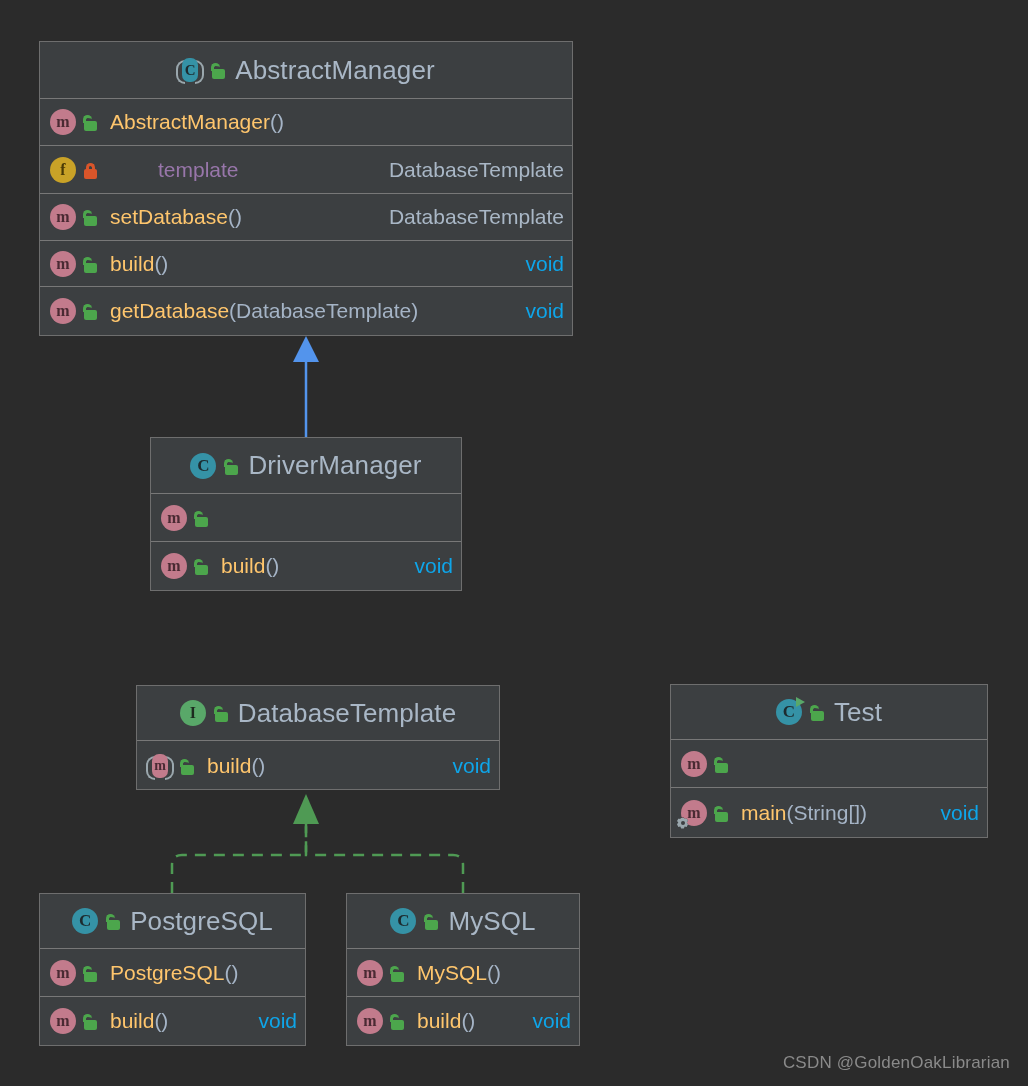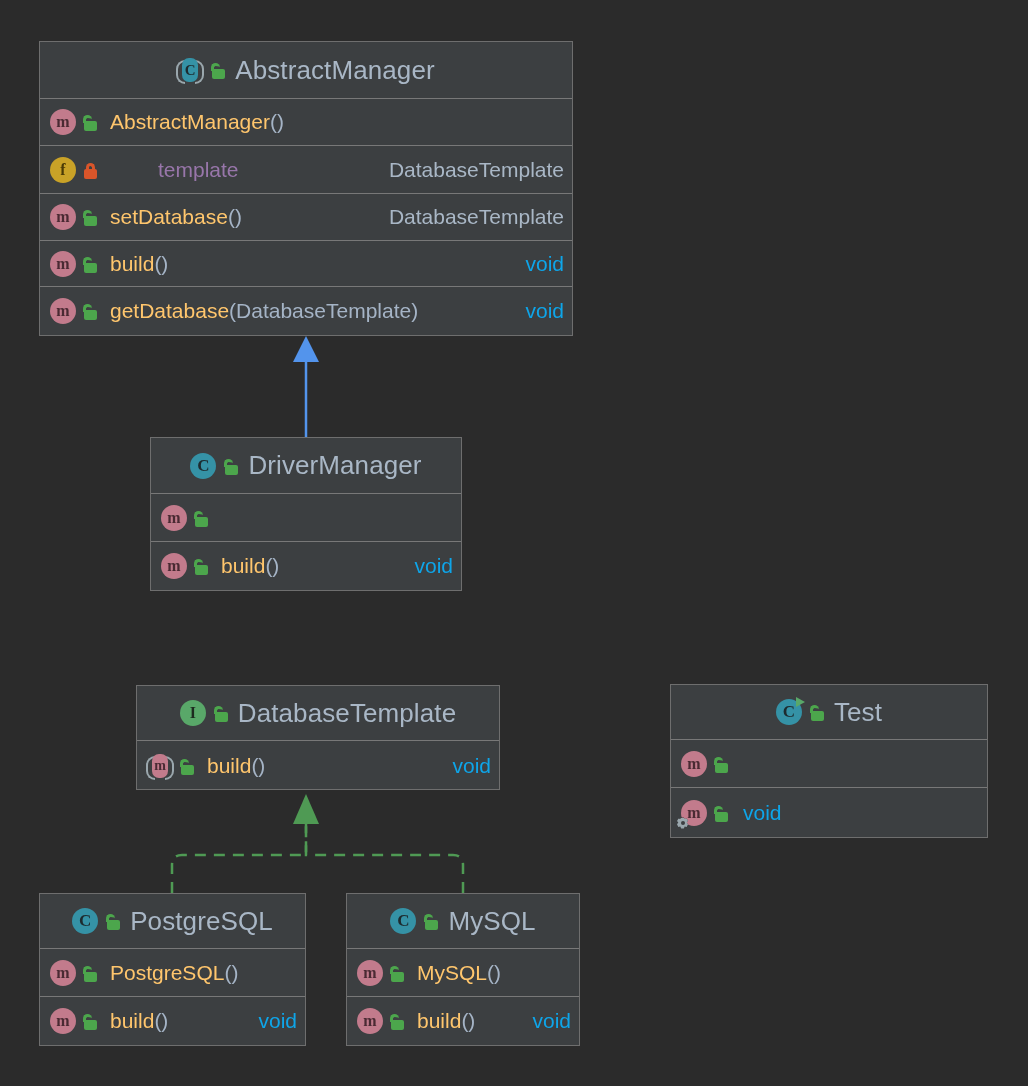--- a/index.html
+++ b/index.html
@@ -487,20 +487,23 @@
       <span class="member-icons">
         <span class="ico ico-static-method">
           <span class="sm-body">m</span>
           <span class="sm-gear"></span>
         </span>
         <span class="ico ico-lock ico-lock-public">
           <span class="lk-shackle"></span>
             <span class="lk-body"></span>
         </span>
       </span>
+      <span class="member-sig">
+        <span class="t-method">main</span><span class="t-paren">(String[])</span>
+      </span>
       <span class="member-type t-void">void</span>
     </div>
   </div>
 
   <div class="uml-class" style="left:39px; top:893px; width:267px; height:153px;">
     <div class="uml-header" style="height:55px;">
       <span class="ico ico-class">C</span>
       <span class="ico ico-lock ico-lock-public">
         <span class="lk-shackle"></span>
           <span class="lk-body"></span>
@@ -569,14 +572,15 @@
             <span class="lk-body"></span>
         </span>
       </span>
       <span class="member-sig">
         <span class="t-method">build</span><span class="t-paren">()</span>
       </span>
       <span class="member-type t-void">void</span>
     </div>
   </div>
 
+  <div id="watermark">CSDN @GoldenOakLibrarian</div>
 
 </div>
 
 </body></html>

